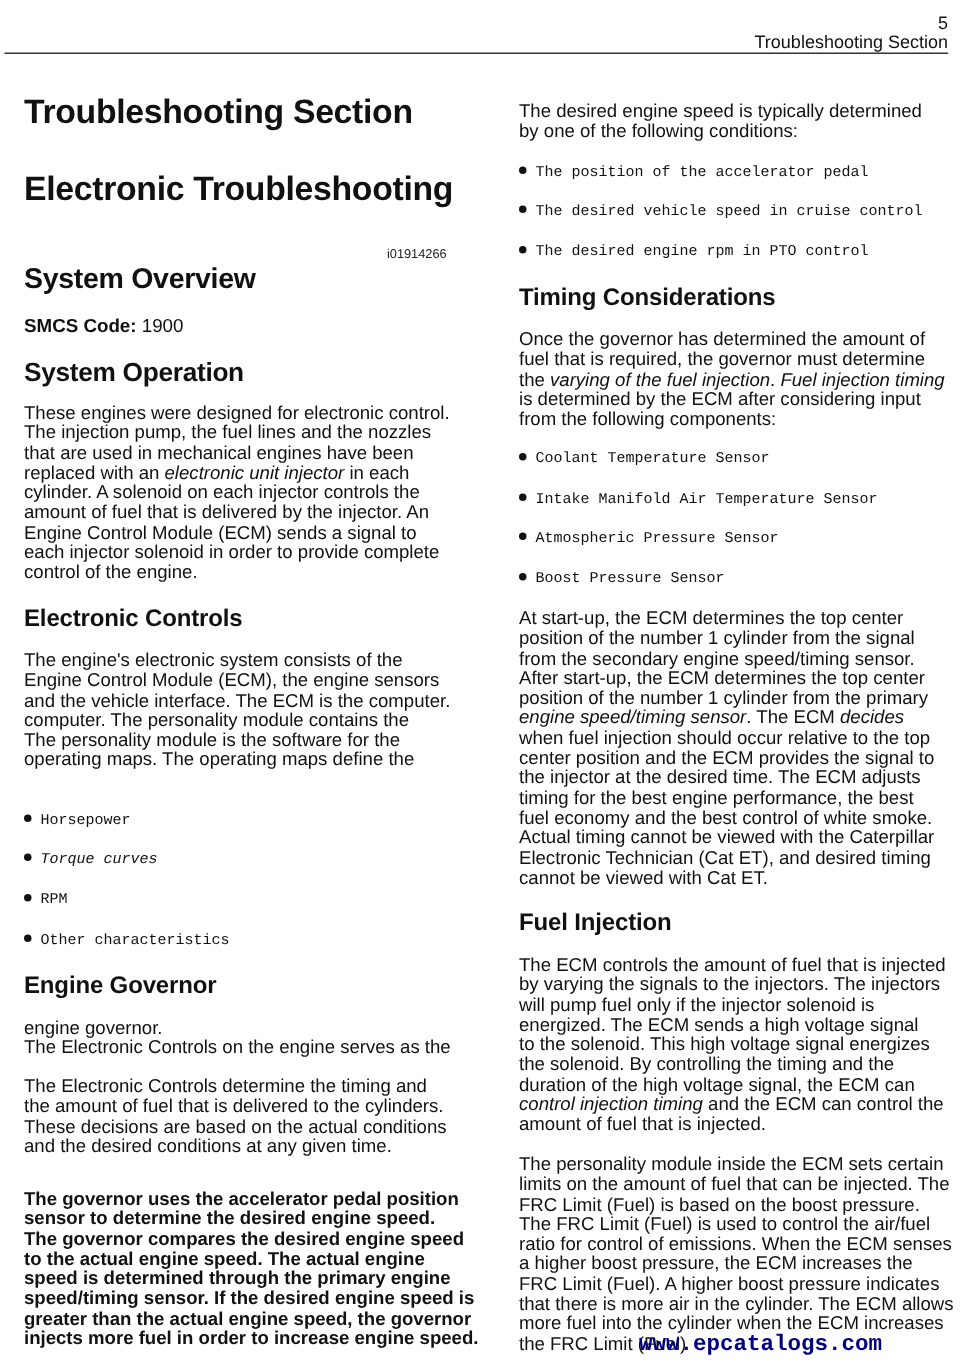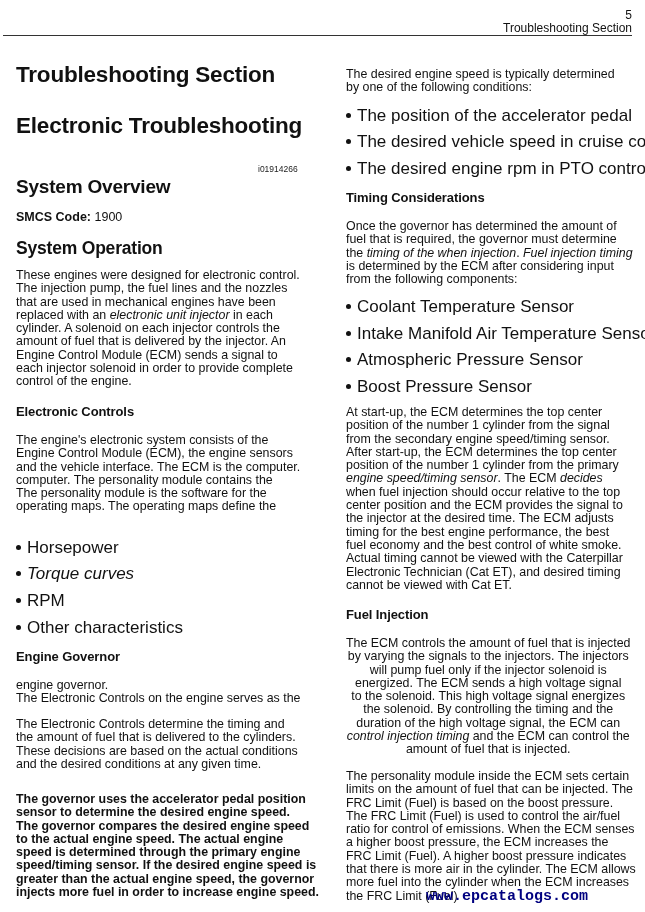--- a/index.html
+++ b/index.html
@@ -6,27 +6,27 @@
     body {
       width: 645px; height: 912px; position: relative; overflow: hidden;
       font-family: "Liberation Sans", sans-serif; color: #111;
     }
     .abs { position: absolute; }
     .page-number { right: 13px; top: 8px; font-size: 12px; text-align: right; }
     .running-head { right: 13px; top: 21px; font-size: 12px; text-align: right; white-space: nowrap; }
     .header-rule { left: 3px; right: 13px; top: 35px; height: 0; border-top: 1.5px solid #333; }
     .h1 { font-weight: bold; font-size: 22.5px; letter-spacing: -0.2px; white-space: nowrap; }
     .h2 { font-weight: bold; font-size: 19px; letter-spacing: -0.2px; white-space: nowrap; }
-    .h3 { font-weight: bold; font-size: 13px; letter-spacing: -0.1px; white-space: nowrap; }
+    .h3 { font-weight: bold; font-size: 16px; letter-spacing: -0.1px; white-space: nowrap; }
     .docid { font-size: 8.5px; color: #222; }
     .smcs { font-size: 12.5px; }
     .smcs b { font-weight: bold; }
     .para { font-size: 12.4px; line-height: 13.3px; }
     .para .ln { display: block; white-space: nowrap; }
-    .bullet { font-size: 17px; line-height: 14px; white-space: nowrap; }
+    .bullet { font-size: 10px; line-height: 14px; white-space: nowrap; font-family: Liberation Mono, monospace; }
     .bullet .dot { display: inline-block; width: 5px; height: 5px; border-radius: 50%; background: #111; margin-right: 6px; vertical-align: middle; position: relative; top: -1px; }
     i { font-style: italic; }
     .watermark { font-family: "Liberation Mono", monospace; font-size: 15px; color: #000080; font-weight: bold; white-space: nowrap; }
     .col-left { left: 16px; }
     .col-right { left: 346px; }
   </style>
 </head>
 <body>
 
 <div class="abs page-number">5</div>
@@ -93,21 +93,21 @@
   <span class="ln">by one of the following conditions:</span>
 </div>
 <div class="abs bullet col-right" style="top:109px;"><span class="dot"></span><span>The position of the accelerator pedal</span></div>
 <div class="abs bullet col-right" style="top:135px;"><span class="dot"></span><span>The desired vehicle speed in cruise control</span></div>
 <div class="abs bullet col-right" style="top:162px;"><span class="dot"></span><span>The desired engine rpm in PTO control</span></div>
 
 <div class="abs h3 col-right" style="top:190px;">Timing Considerations</div>
 <div class="abs para col-right" style="top:220px;">
   <span class="ln">Once the governor has determined the amount of</span>
   <span class="ln">fuel that is required, the governor must determine</span>
-  <span class="ln"><span>the </span><i>timing of the when injection</i><span>. </span><i>Fuel injection timing</i></span>
+  <span class="ln"><span>the </span><i>varying of the fuel injection</i><span>. </span><i>Fuel injection timing</i></span>
   <span class="ln">is determined by the ECM after considering input</span>
   <span class="ln">from the following components:</span>
 </div>
 <div class="abs bullet col-right" style="top:300px;"><span class="dot"></span><span>Coolant Temperature Sensor</span></div>
 <div class="abs bullet col-right" style="top:327px;"><span class="dot"></span><span>Intake Manifold Air Temperature Sensor</span></div>
 <div class="abs bullet col-right" style="top:353px;"><span class="dot"></span><span>Atmospheric Pressure Sensor</span></div>
 <div class="abs bullet col-right" style="top:380px;"><span class="dot"></span><span>Boost Pressure Sensor</span></div>
 
 <div class="abs para col-right" style="top:406px;">
   <span class="ln">At start-up, the ECM determines the top center</span>
@@ -120,21 +120,21 @@
   <span class="ln">center position and the ECM provides the signal to</span>
   <span class="ln">the injector at the desired time. The ECM adjusts</span>
   <span class="ln">timing for the best engine performance, the best</span>
   <span class="ln">fuel economy and the best control of white smoke.</span>
   <span class="ln">Actual timing cannot be viewed with the Caterpillar</span>
   <span class="ln">Electronic Technician (Cat ET), and desired timing</span>
   <span class="ln">cannot be viewed with Cat ET.</span>
 </div>
 
 <div class="abs h3 col-right" style="top:607px;">Fuel Injection</div>
-<div class="abs para col-right" style="top:637px;text-align:center;">
+<div class="abs para col-right" style="top:637px;">
   <span class="ln">The ECM controls the amount of fuel that is injected</span>
   <span class="ln">by varying the signals to the injectors. The injectors</span>
   <span class="ln">will pump fuel only if the injector solenoid is</span>
   <span class="ln">energized. The ECM sends a high voltage signal</span>
   <span class="ln">to the solenoid. This high voltage signal energizes</span>
   <span class="ln">the solenoid. By controlling the timing and the</span>
   <span class="ln">duration of the high voltage signal, the ECM can</span>
   <span class="ln"><i>control injection timing</i><span> and the ECM can control the</span></span>
   <span class="ln">amount of fuel that is injected.</span>
 </div>

